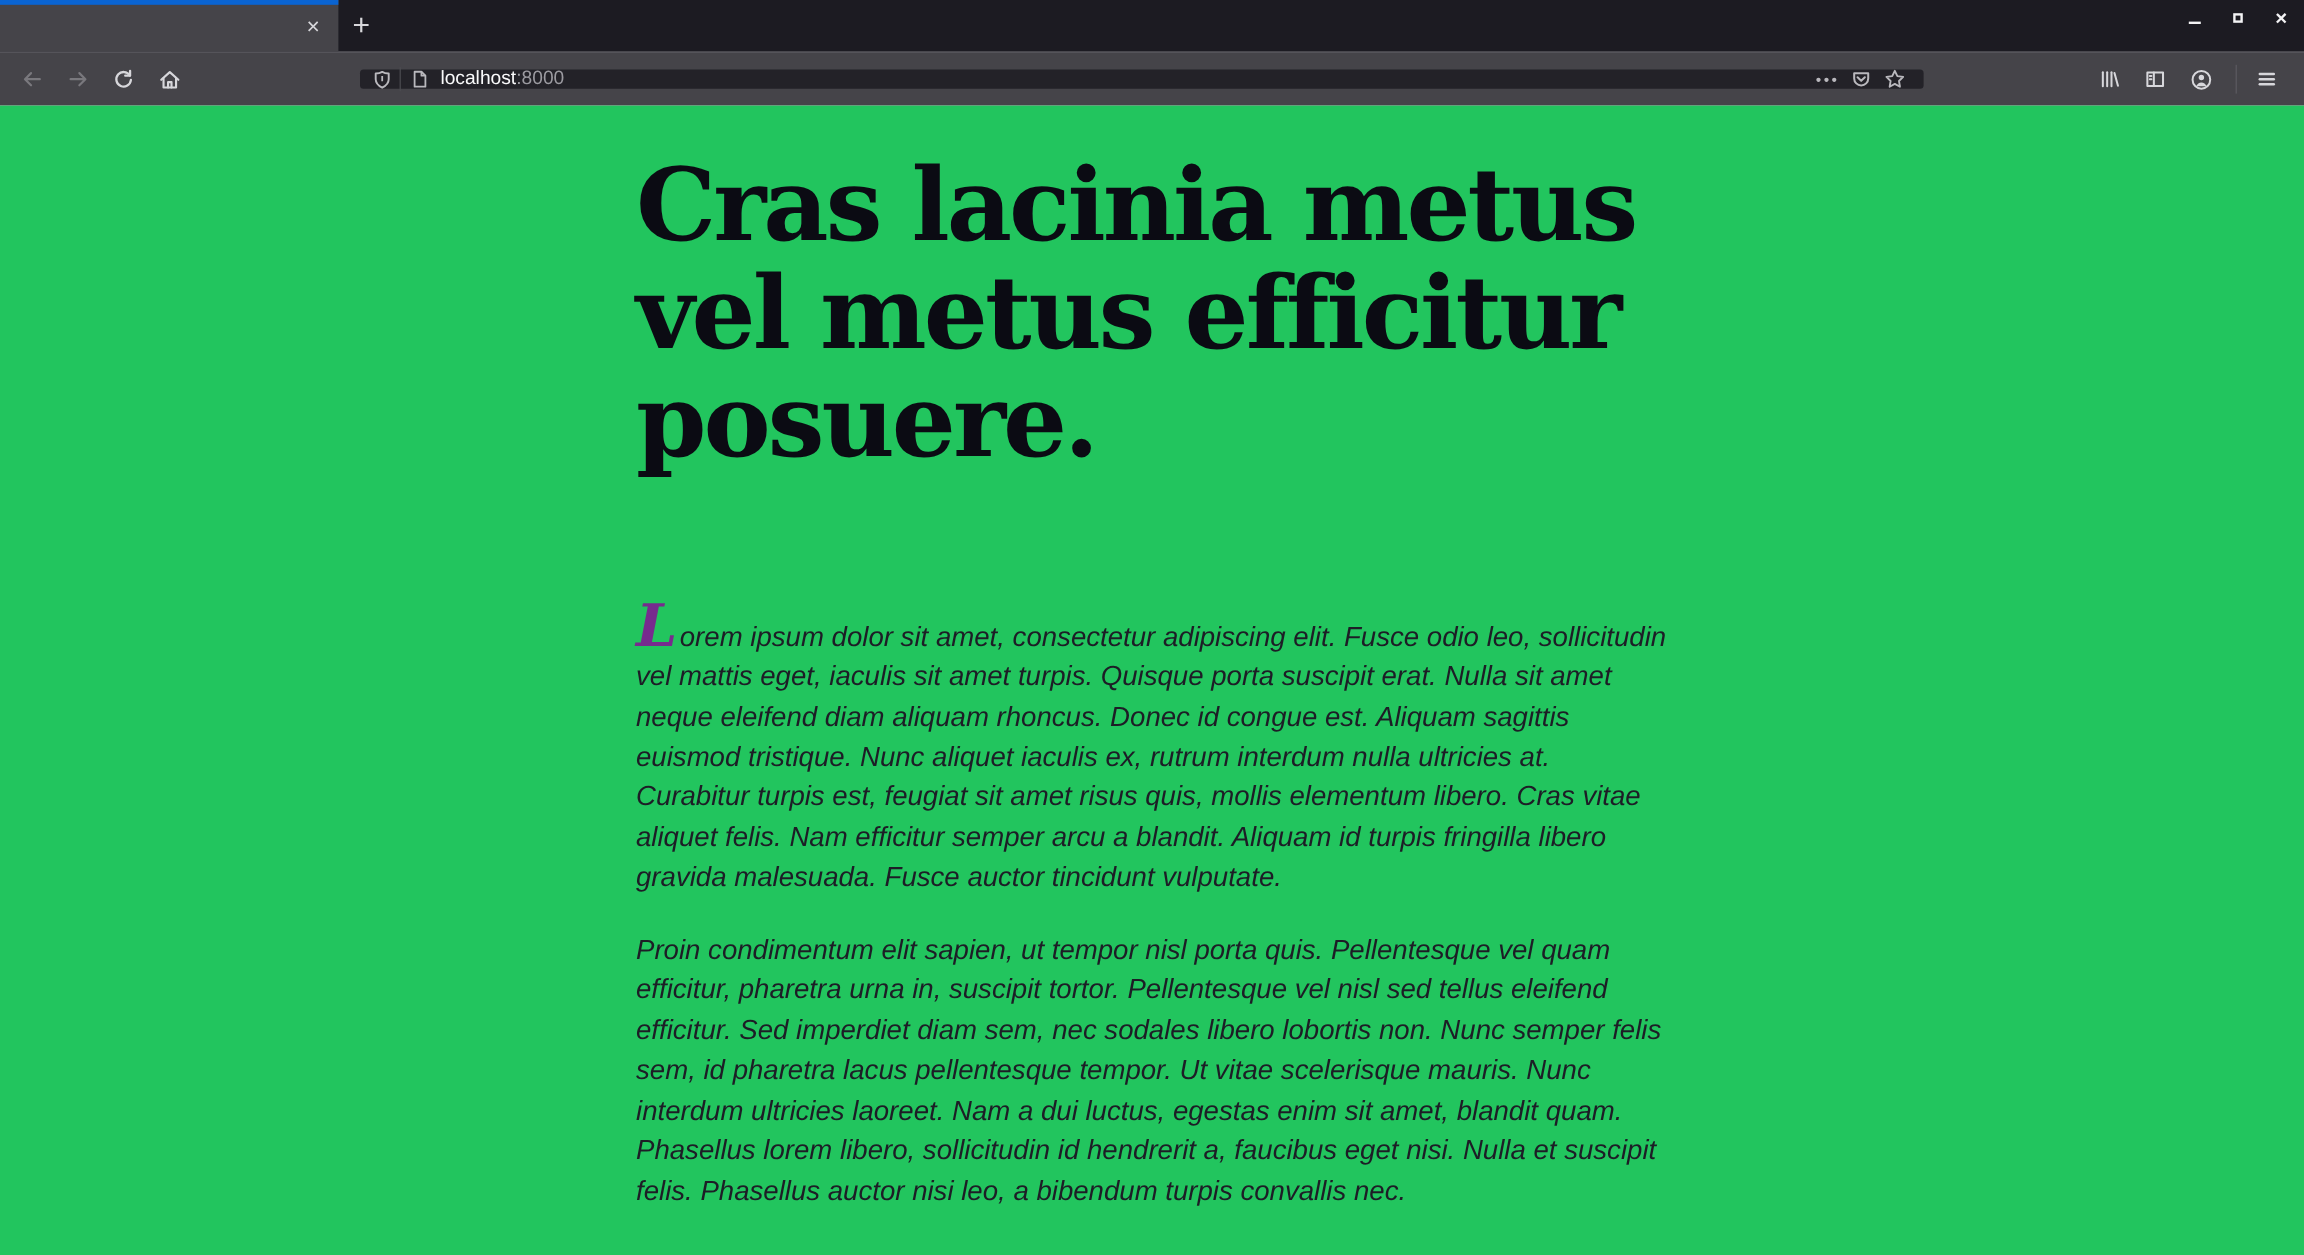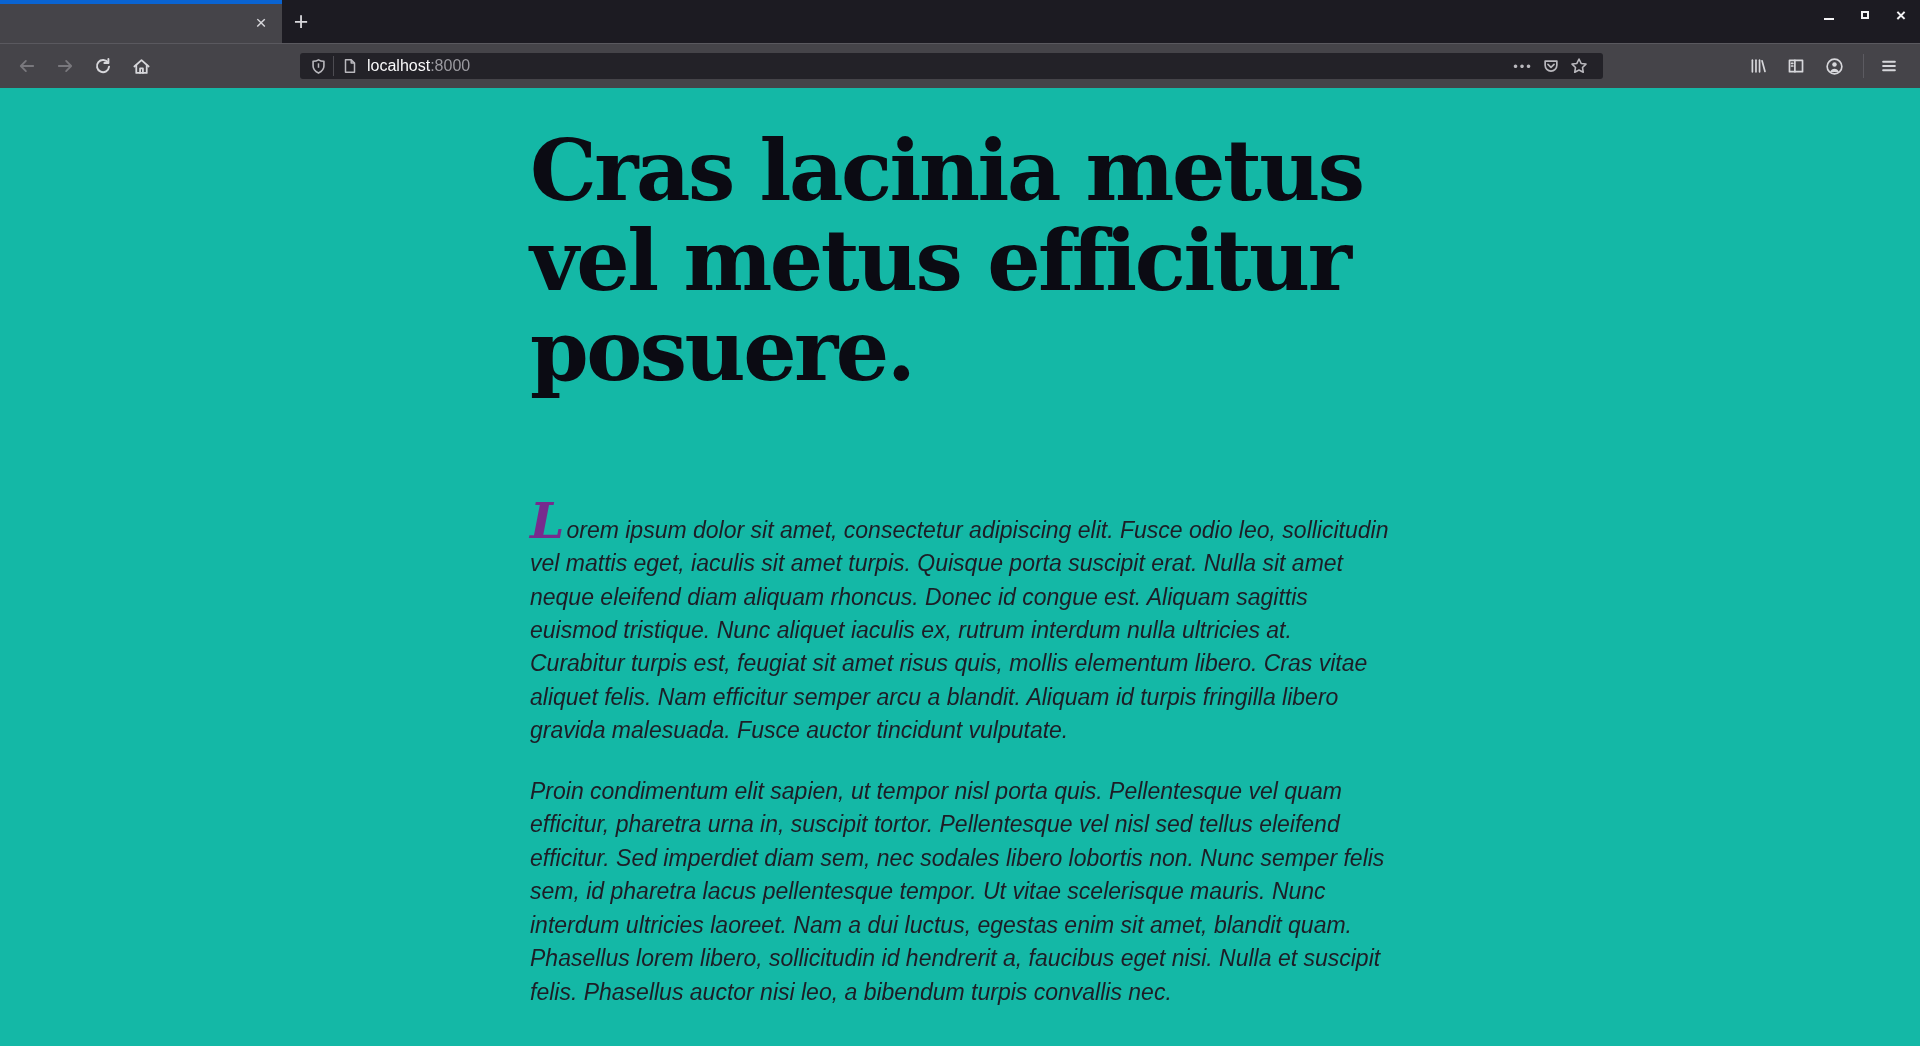--- a/index.html
+++ b/index.html
@@ -52,38 +52,38 @@
   .tool-btn {
     width: 34px; height: 32px; border-radius: 3px;
     display: flex; align-items: center; justify-content: center;
     color: #d7d7db; flex: 0 0 auto; margin-right: 4px;
   }
   .tool-btn.disabled { color: #79787d; }
   .tool-btn svg { display: block; }
   .flex-spacer-fixed { width: 138px; flex: 0 0 auto; }
 
   .urlbar {
-    flex: 1 1 auto; height: 26px; background: #232228; border-radius: 3px;
+    flex: 1 1 auto; height: 16px; background: #232228; border-radius: 3px;
     display: flex; align-items: center; padding: 0 10px; min-width: 0; text-align: center;
   }
   .urlbar .sep { width: 1px; height: 20px; background: #4d4c52; margin: 0 8px 0 6px; }
   .url-icon { color: #b9b8bd; display: flex; align-items: center; }
   .url-text { margin-left: 9px; font-size: 16px; white-space: nowrap; }
   .url-host { color: #f9f9fa; }
   .url-port { color: #9b9aa0; }
   .urlbar .grow { flex: 1 1 auto; }
   .url-action { color: #b9b8bd; display: flex; align-items: center; justify-content: center;
     width: 28px; height: 28px; border-radius: 3px; flex: 0 0 auto; }
   .dots { font-size: 13px; letter-spacing: 2px; color: #b9b8bd; }
 
   .toolbar .v-sep { width: 1px; height: 24px; background: #5c5b61; margin: 0 8px; flex: 0 0 auto; }
 
   
   .content {
-    width: 100%; height: 958px; background: #14b8a6; overflow: hidden;
+    width: 100%; height: 958px; background: #22c55e; overflow: hidden;
   }
   .article {
     max-width: 860px; margin: 0 auto; padding-top: 20px;
   }
   h1.headline {
     font-family: "DejaVu Serif", serif;
     font-weight: bold;
     font-size: 84px;
     line-height: 1.07;
     letter-spacing: -2.5px;

